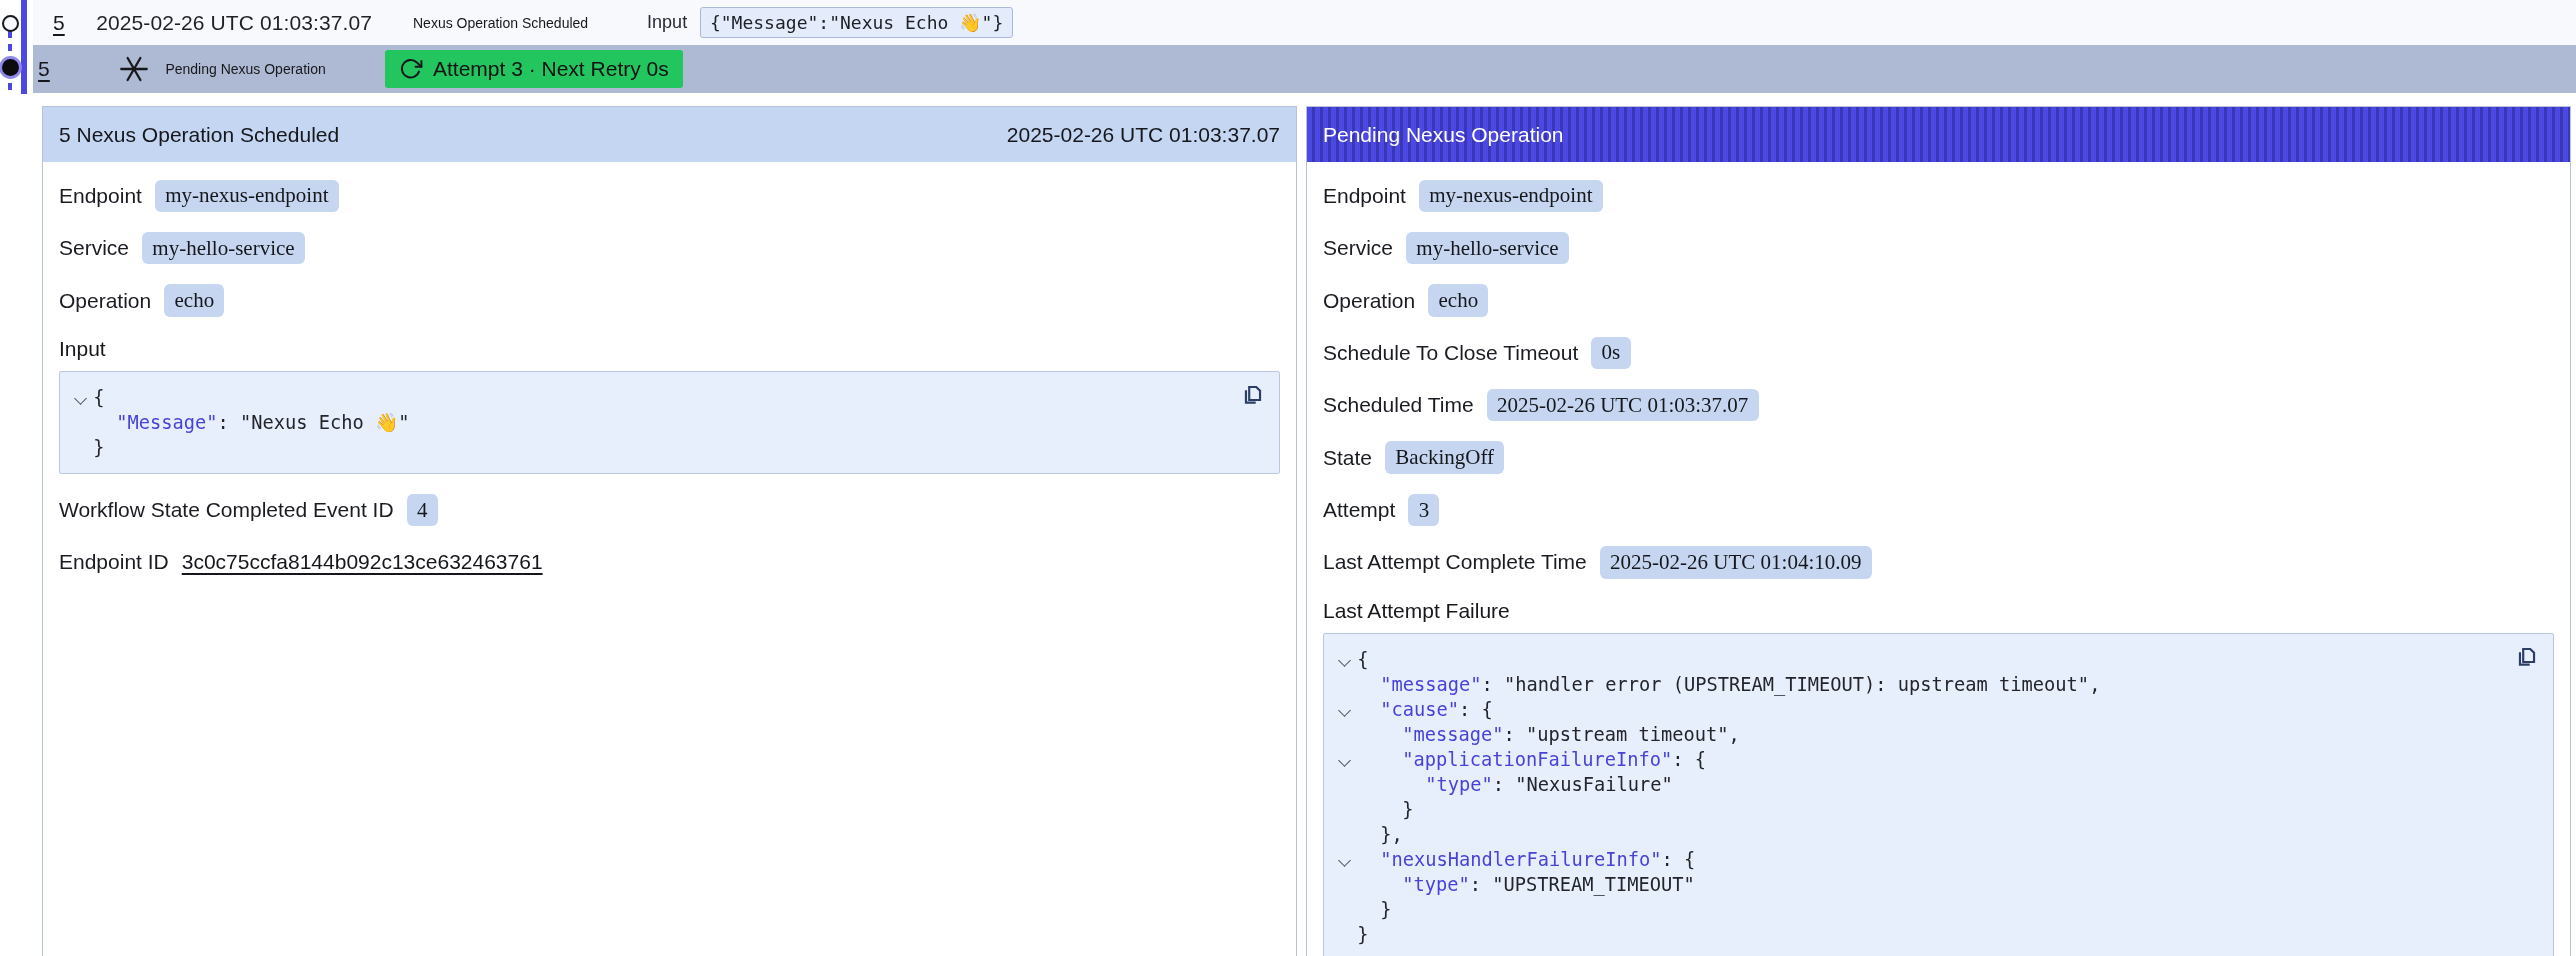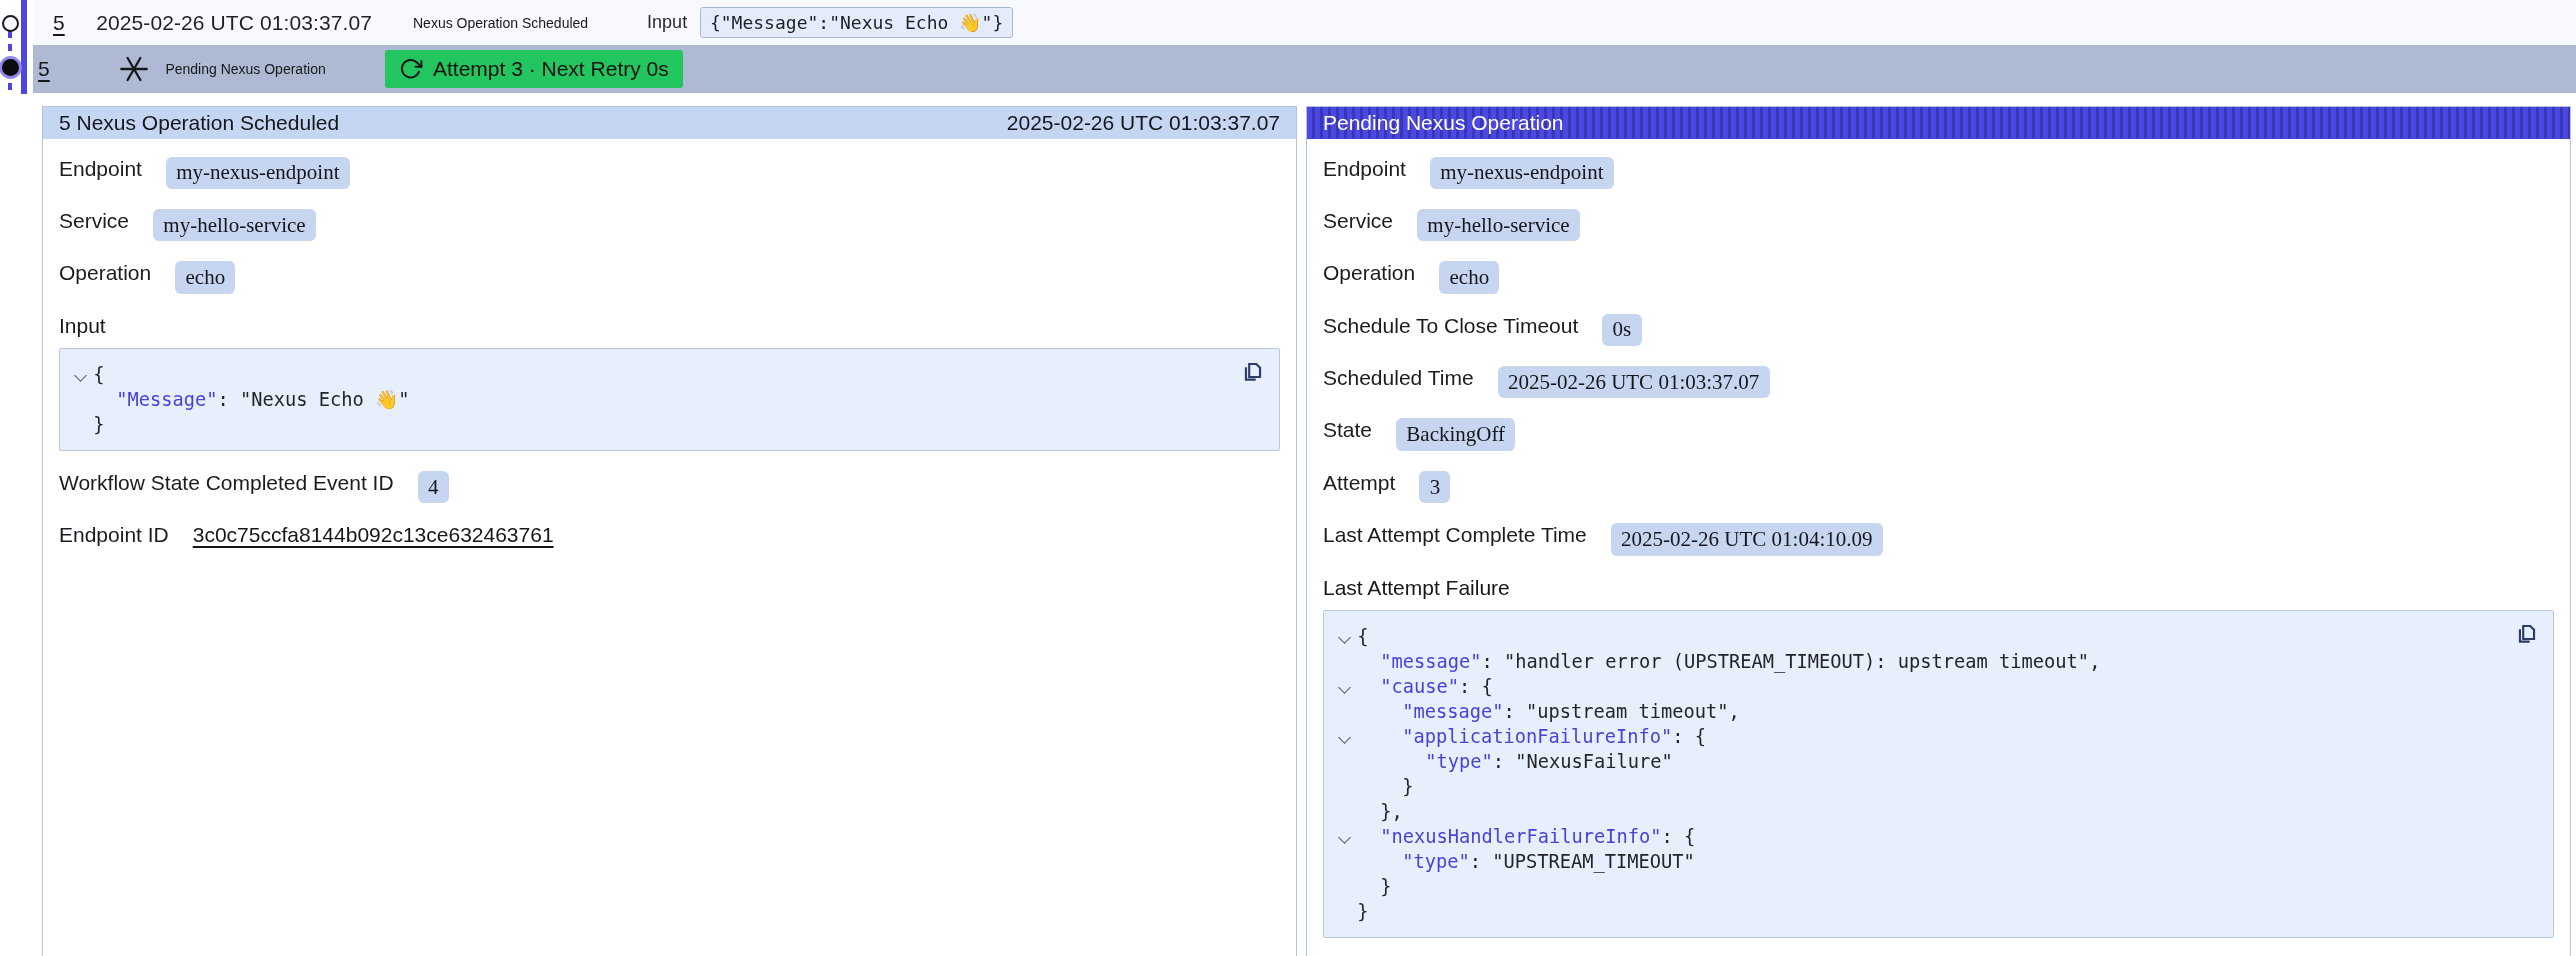--- a/index.html
+++ b/index.html
@@ -35,28 +35,28 @@
     display:flex; align-items:center; gap:10.3px; background:#22c55e; border-radius:2.9px;
     padding:6.6px 14.6px; font-size:21px; font-weight:500; color:#111;
   }
   .retry-badge svg { width:23.4px; height:23.4px; flex:none; }
 
   
   .panel { position:absolute; top:106px; height:893px; box-sizing:border-box;
            border:1.5px solid #b7c3da; background:#fff; }
   .panel.left  { left:42px;  width:1255px; }
   .panel.right { left:1306px; width:1265px; }
-  .panel-header { height:32px; display:flex; align-items:center; justify-content:space-between;
+  .panel-header { height:55px; display:flex; align-items:center; justify-content:space-between;
                   padding:0 16px; font-size:21px; color:#15171c; background:#c4d6f1; }
   .panel.right .panel-header {
     background:repeating-linear-gradient(90deg,#4b48e4 0 5.1px,#3a37b4 5.1px 8px);
     color:#ffffff; justify-content:flex-start;
   }
   .fields { padding:17.6px 16px 7.3px; }
-  .frow { display:flex; align-items:flex-start; gap:24px; margin-bottom:20px; min-height:32px; }
+  .frow { display:flex; align-items:center; gap:13px; margin-bottom:20px; min-height:32px; }
   .flabel { font-size:21px; color:#1a1c22; white-space:nowrap; }
   .fvalue.badge { background:#c6d6f0; border-radius:5.9px; padding:3.7px 10.3px; font-size:21px; color:#15171c;font-family:Liberation Serif, serif; }
   .fvalue.link  { font-size:21px; color:#15171c; text-decoration:underline; text-underline-offset:4.4px; cursor:pointer; }
   .code-label { font-size:21px; margin:2.9px 0 10.3px; }
 
   
   .codeblock { position:relative; background:#e8effc; border:1.5px solid #b9c6dd; border-radius:2.2px;
                padding:13px 59px 13px 7.3px; margin-bottom:20px; }
   .cline { display:flex; align-items:flex-start; font-family:"DejaVu Sans Mono", monospace;
            font-size:18.7px; line-height:25px; white-space:pre; }

